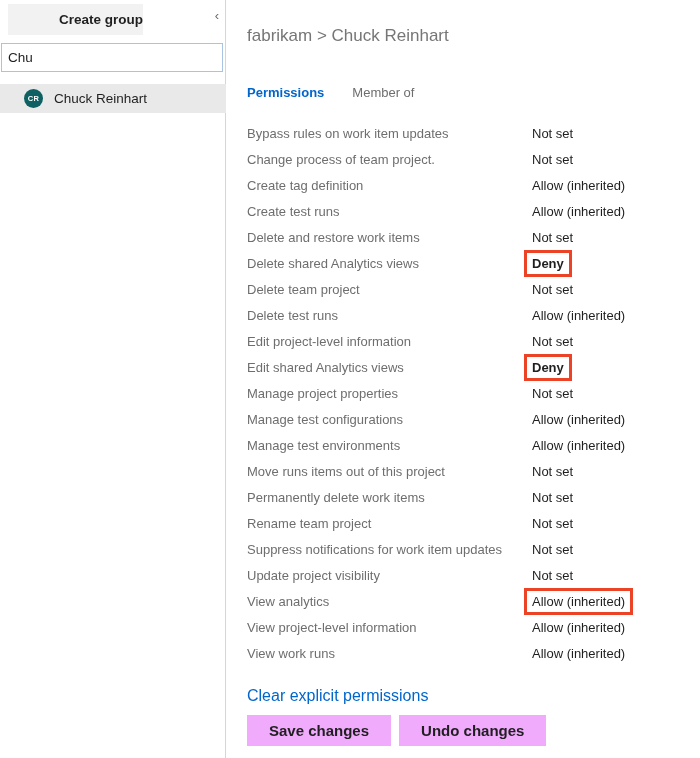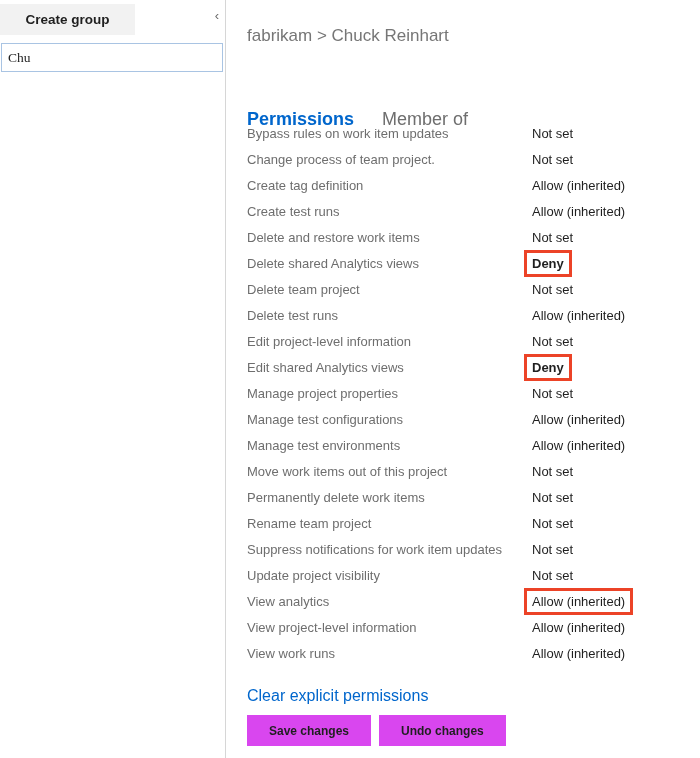--- a/index.html
+++ b/index.html
@@ -22,30 +22,30 @@
     position: absolute;
     left: 0; top: 0;
     width: 226px;
     height: 758px;
     background: #ffffff;
     border-right: 1px solid #d6d6d6;
     box-sizing: border-box;
   }
   #create-group-btn {
     position: absolute;
-    left: 0; top: 4px;
+    left: 8px; top: 4px;
     width: 135px;
     height: 31px;
     background: #f2f2f2;
     border: none;
     font-family: "Liberation Sans", sans-serif;
     font-size: 13.5px;
     font-weight: bold;
     color: #1f1f1f;
-    text-align: center;
+    text-align: right;
     line-height: 31px;
     cursor: pointer;
     padding: 0;
   }
   #collapse-chevron {
     position: absolute;
     left: 208px; top: 7px;
     width: 18px; height: 18px;
     color: #6b6b6b;
     font-size: 13px;
@@ -55,21 +55,21 @@
     user-select: none;
   }
   #search-input {
     position: absolute;
     left: 1px; top: 43px;
     width: 222px;
     height: 29px;
     box-sizing: border-box;
     border: 1px solid #a9c4e3;
     background: #ffffff;
-    font-family: Liberation Serif, serif;
+    font-family: Liberation Sans, sans-serif;
     font-size: 13.5px;
     color: #1f1f1f;
     padding: 0 6px;
     outline: none;
   }
   #identity-list {
     position: absolute;
     left: 0; top: 84px;
     width: 226px;
   }
@@ -116,24 +116,23 @@
     color: #767676;
     white-space: nowrap;
   }
   #tabs {
     position: absolute;
     left: 20px; top: 85px;
     display: flex;
     align-items: flex-start;
   }
   .tab {
-    font-size: 18px;
-    cursor: pointer;
-    white-space: nowrap;
-    margin-top: 24px;
+    font-size: 13px;
+    cursor: pointer;
+    white-space: nowrap;
   }
   .tab.active {
     color: #0066cc;
     font-weight: bold;
     margin-right: 28px;
   }
   .tab.inactive {
     color: #6e6e6e;
   }
 
@@ -188,42 +187,49 @@
     cursor: pointer;
     white-space: nowrap;
   }
   #action-buttons {
     position: absolute;
     left: 20px; top: 715px;
     display: flex;
   }
   .action-btn {
     height: 31px;
-    background: #d946ef;
+    background: #f0abfc;
     border: none;
     font-family: "Liberation Sans", sans-serif;
-    font-size: 12px;
+    font-size: 15px;
     font-weight: bold;
     color: #1f1f1f;
     cursor: pointer;
     padding: 0 22px;
   }
   #undo-btn { margin-left: 8px; }
 </style>
 </head>
 <body>
 
 <div id="sidebar">
 
   <button id="create-group-btn">Create group</button>
 
   <div id="collapse-chevron">‹</div>
 
   <input id="search-input" type="text" value="Chu" style="">
 
+  <div id="identity-list">
+
+  <div class="identity-row">
+        <div class="avatar">CR</div>
+        <div class="identity-name">Chuck Reinhart</div>
+      </div>
+    </div>
 </div>
 
 <div id="main">
 
   <div id="breadcrumb">fabrikam &gt; Chuck Reinhart</div>
 
   <div id="tabs">
 
   <div class="tab active">Permissions</div>
       <div class="tab inactive">Member of</div>
@@ -303,21 +309,21 @@
           <div class="perm-value">Allow (inherited)</div>
         </div>
       </div>
       <div class="perm-row">
         <div class="perm-label">Manage test environments</div>
         <div class="perm-value-wrap">
           <div class="perm-value">Allow (inherited)</div>
         </div>
       </div>
       <div class="perm-row">
-        <div class="perm-label">Move work items out of this project</div>
+        <div class="perm-label">Move runs items out of this project</div>
         <div class="perm-value-wrap">
           <div class="perm-value">Not set</div>
         </div>
       </div>
       <div class="perm-row">
         <div class="perm-label">Permanently delete work items</div>
         <div class="perm-value-wrap">
           <div class="perm-value">Not set</div>
         </div>
       </div>

